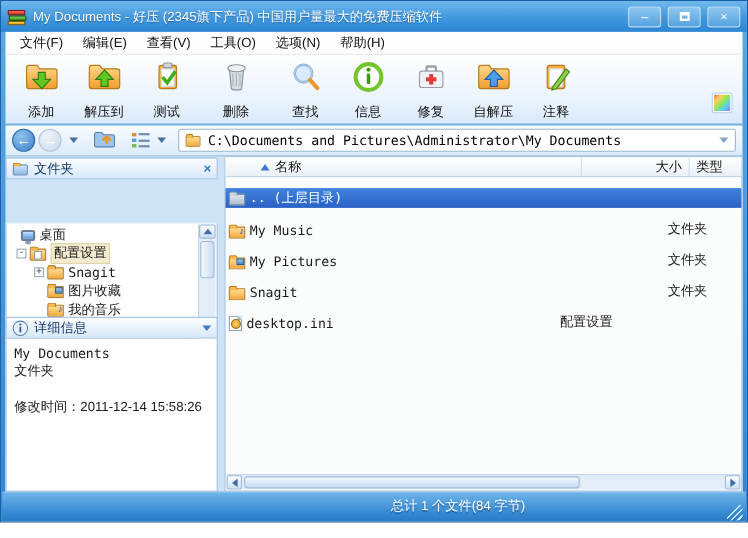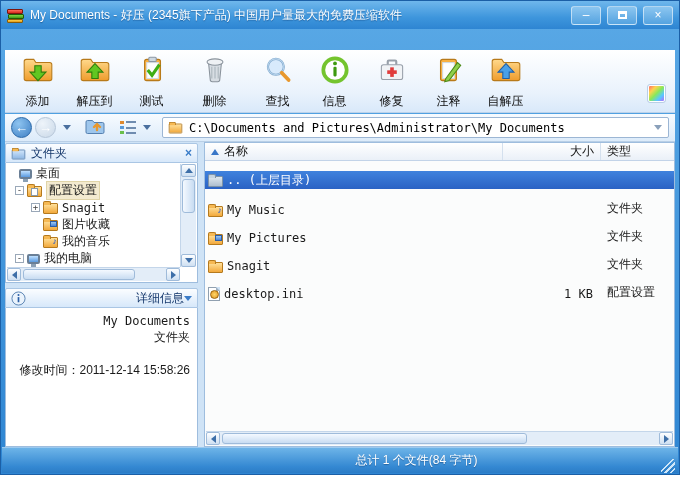--- a/index.html
+++ b/index.html
@@ -65,21 +65,21 @@
   
   .workspace { position:absolute; top:141px; left:4px; right:4px; bottom:27px; background:#cfe3f6; }
 
   
   .leftcol { position:absolute; left:0; top:1px; width:193px; bottom:0; }
   .panel-header { height:20px; background:linear-gradient(#fbfdff,#d7e8fa); border:1px solid #aac6e4; border-radius:2px 2px 0 0;
     display:flex; align-items:center; padding:0 5px; color:#14376b; }
   .panel-header .ph-label { flex:1; margin-left:5px; }
   .ph-close { color:#3a7cc8; font-weight:bold; font-size:12px; }
   .ph-caret { width:0; height:0; border-left:4px solid transparent; border-right:4px solid transparent; border-top:5px solid #3a7cc8; }
-  .tree-wrap { position:relative; height:120px; background:#fff; border:1px solid #9ebdde; border-top:none; }
+  .tree-wrap { position:relative; height:120px; background:#fff; border:1px solid #9ebdde; border-top:none;margin-top:40px; }
   .tree-rows { position:absolute; left:1px; top:2px; right:17px; }
   .tree-row { height:17px; display:flex; align-items:center; white-space:nowrap; }
   .tree-row .lbl { margin-left:4px; }
   .tree-row.sel .lbl { background:#f3ead0; border:1px solid #e0d4a8; padding:0 2px; }
   .expander { width:9px; height:9px; border:1px solid #9aa8b8; background:#fff; font-size:9px; line-height:7px; text-align:center;
     color:#444; margin-right:3px; flex:none; font-family:"DejaVu Sans Mono",monospace; }
   .exp-space { width:12px; flex:none; }
 
   
   .fold { display:inline-block; position:relative; width:15px; height:11px; margin-top:2px;
@@ -104,33 +104,33 @@
   .hscroll { position:absolute; left:1px; bottom:1px; height:14px; right:17px; background:#e3edf8; border-top:1px solid #c4d6ea; }
   .sb-btn { position:absolute; width:16px; height:14px; background:linear-gradient(#fdfeff,#cfe0f2); border:1px solid #9fbbda; border-radius:2px;
     display:flex; align-items:center; justify-content:center; }
   .tri-up { width:0;height:0;border-left:4px solid transparent;border-right:4px solid transparent;border-bottom:5px solid #3e6fa8;}
   .tri-dn { width:0;height:0;border-left:4px solid transparent;border-right:4px solid transparent;border-top:5px solid #3e6fa8;}
   .tri-lf { width:0;height:0;border-top:4px solid transparent;border-bottom:4px solid transparent;border-right:5px solid #3e6fa8;}
   .tri-rt { width:0;height:0;border-top:4px solid transparent;border-bottom:4px solid transparent;border-left:5px solid #3e6fa8;}
   .sb-thumb { position:absolute; background:linear-gradient(90deg,#f4f9ff,#c8dcf2); border:1px solid #9fbbda; border-radius:3px; }
   .sb-thumb.h { background:linear-gradient(#f4f9ff,#c8dcf2); }
 
-  .details-wrap { position:absolute; left:0; right:0; top:145px; bottom:0;text-align:right; }
+  .details-wrap { position:absolute; left:0; right:0; top:145px; bottom:0; }
   .details-body { position:absolute; left:0; right:0; top:20px; bottom:0; background:#fff; border:1px solid #9ebdde; border-top:none; padding:6px 7px; }
   .details-body .dname { font-size:12px; }
   .details-body .dtype { margin-top:1px; }
   .details-body .dmod { margin-top:16px; }
 
   
   .splitter { position:absolute; left:193px; top:0; width:6px; bottom:0; }
 
   
   .filelist { position:absolute; left:199px; top:0; right:0; bottom:0; background:#fbfcfc; border:1px solid #9ebdde; }
   .fl-header { position:absolute; left:0; right:0; top:0; height:18px; background:linear-gradient(#ffffff,#eaf0f8);
-    border-bottom:1px solid #c2d3e8; display:flex; }
+    border-bottom:1px solid #c2d3e8; display:flex;padding-left:26px; }
   .fl-h { display:flex; align-items:center; padding:0 6px; border-right:1px solid #d4e0ee; color:#111; }
   .fl-h.c-name { width:298px; }
   .fl-h.c-size { width:98px; justify-content:flex-end; }
   .fl-h.c-type { flex:1; border-right:none; }
   .sort-arrow { width:0; height:0; border-left:4px solid transparent; border-right:4px solid transparent;
     border-bottom:6px solid #3a77c8; margin-right:5px; }
   .fl-rows { position:absolute; left:0; right:0; top:18px; }
   .fl-row { height:18px; display:flex; align-items:flex-end;margin-top:10px; }
   .fl-row .c-name { width:298px; display:flex; align-items:center; padding-left:3px; overflow:hidden; white-space:nowrap; }
   .fl-row .c-size { width:98px; text-align:right; padding-right:8px; }
@@ -170,20 +170,28 @@
     <span class="title-text">My Documents - 好压 (2345旗下产品) 中国用户量最大的免费压缩软件</span>
     <span class="winbtns">
       <span class="winbtn">–</span>
       <span class="winbtn">
           <span class="maxbox"></span>
         </span>
       <span class="winbtn">×</span>
     </span>
   </div>
 
+  <div class="menubar">
+    <span class="menu-item">文件(F)</span>
+    <span class="menu-item">编辑(E)</span>
+    <span class="menu-item">查看(V)</span>
+    <span class="menu-item">工具(O)</span>
+    <span class="menu-item">选项(N)</span>
+    <span class="menu-item">帮助(H)</span>
+  </div>
 
   <div class="toolbar">
     <div class="tbtn">
       <svg width="34" height="34" viewBox="0 0 32 32">
         <path d="M3 8 q0-2 2-2 h7 l2 3 h13 q2 0 2 2 v13 q0 2 -2 2 H5 q-2 0 -2-2 z" fill="url(#gfold)" stroke="#b87a1a"></path>
         <path d="M13 12 h6 v6 h4.5 l-7.5 8 -7.5-8 H13 z" fill="#62c621" stroke="#2e7d0a"></path>
       </svg>
       <span class="tlabel">添加</span>
     </div>
     <div class="tbtn">
@@ -232,32 +240,32 @@
       <svg width="34" height="34" viewBox="0 0 32 32">
         <path d="M12 11 v-3 q0-1 1-1 h6 q1 0 1 1 v3" fill="none" stroke="#98a0aa" stroke-width="2"></path>
         <rect x="6" y="11" width="20" height="14" rx="2" fill="#f0f3f6" stroke="#98a0aa"></rect>
         <rect x="14.3" y="13.5" width="3.4" height="9" fill="#e03c3c"></rect>
         <rect x="11.5" y="16.3" width="9" height="3.4" fill="#e03c3c"></rect>
       </svg>
       <span class="tlabel">修复</span>
     </div>
     <div class="tbtn">
       <svg width="34" height="34" viewBox="0 0 32 32">
+        <path d="M3 8 q0-2 2-2 h7 l2 3 h13 q2 0 2 2 v13 q0 2 -2 2 H5 q-2 0 -2-2 z" fill="url(#gfold)" stroke="#b87a1a"></path>
+        <path d="M16 10 l7.5 8 H19 v6 h-6 v-6 H8.5 z" fill="#4aa0e8" stroke="#1e5fa8"></path>
+      </svg>
+      <span class="tlabel">自解压</span>
+    </div>
+    <div class="tbtn">
+      <svg width="34" height="34" viewBox="0 0 32 32">
         <rect x="8" y="6" width="15" height="20" rx="2" fill="#f8b042" stroke="#b87a1a"></rect>
         <rect x="10" y="9" width="11" height="15" fill="#fdfdfd" stroke="#d0d8e0"></rect>
         <path d="M13 24 L24 9 l3 2.5 L16 26 l-4 1 z" fill="#8fd04a" stroke="#4c8a18"></path>
       </svg>
       <span class="tlabel">注释</span>
-    </div>
-    <div class="tbtn">
-      <svg width="34" height="34" viewBox="0 0 32 32">
-        <path d="M3 8 q0-2 2-2 h7 l2 3 h13 q2 0 2 2 v13 q0 2 -2 2 H5 q-2 0 -2-2 z" fill="url(#gfold)" stroke="#b87a1a"></path>
-        <path d="M16 10 l7.5 8 H19 v6 h-6 v-6 H8.5 z" fill="#4aa0e8" stroke="#1e5fa8"></path>
-      </svg>
-      <span class="tlabel">自解压</span>
     </div>
     <span class="skin-btn"></span>
   </div>
 
   <div class="navbar">
     <span class="navcircle nav-back">←</span>
     <span class="navcircle nav-fwd">→</span>
     <span class="caret"></span>
     <span class="nav-up">
       <svg width="22" height="20" viewBox="0 0 22 20">
@@ -413,21 +421,20 @@
               <span class="fname mono">Snagit</span>
             </span>
           <span class="c-size"></span>
           <span class="c-type">文件夹</span>
         </div>
         <div class="fl-row">
           <span class="c-name">
               <span class="ini-icon"></span>
               <span class="fname mono">desktop.ini</span>
             </span>
-          <span class="c-size mono">1 KB</span>
           <span class="c-type">配置设置</span>
         </div>
       </div>
       <div class="fl-hscroll">
         <span class="sb-btn" style="left:0;top:0;width:14px;height:13px;">
             <i class="tri-lf"></i>
           </span>
         <span class="sb-thumb h" style="top:1px;bottom:1px;left:16px;width:305px;"></span>
         <span class="sb-btn" style="right:0;top:0;width:14px;height:13px;">
             <i class="tri-rt"></i>

